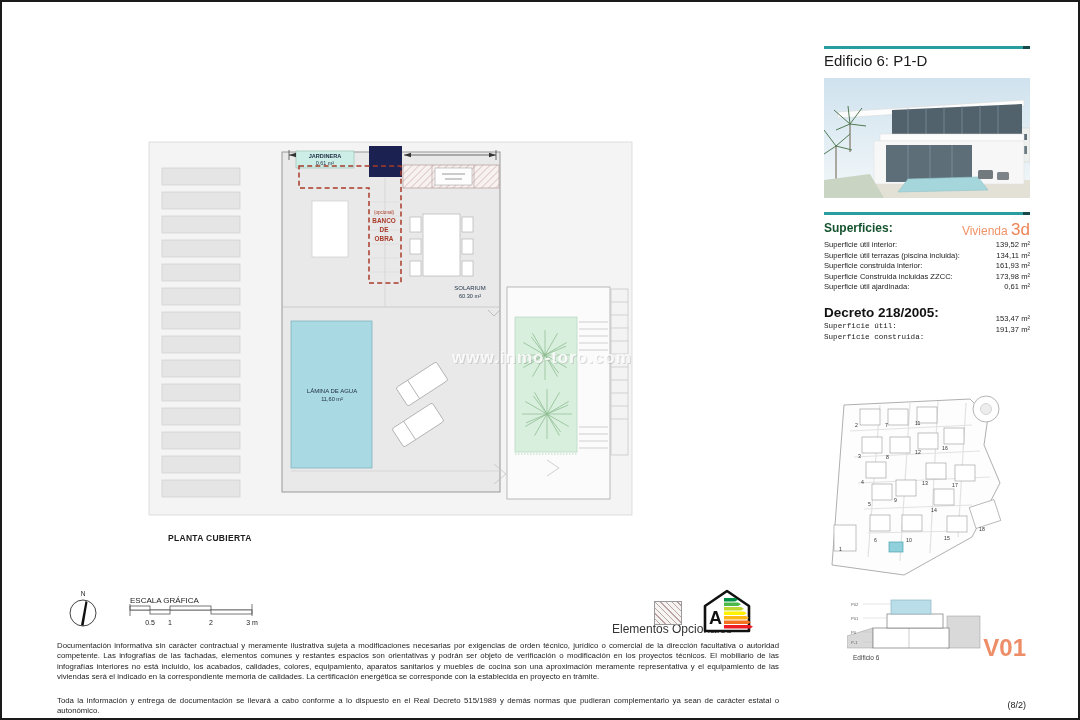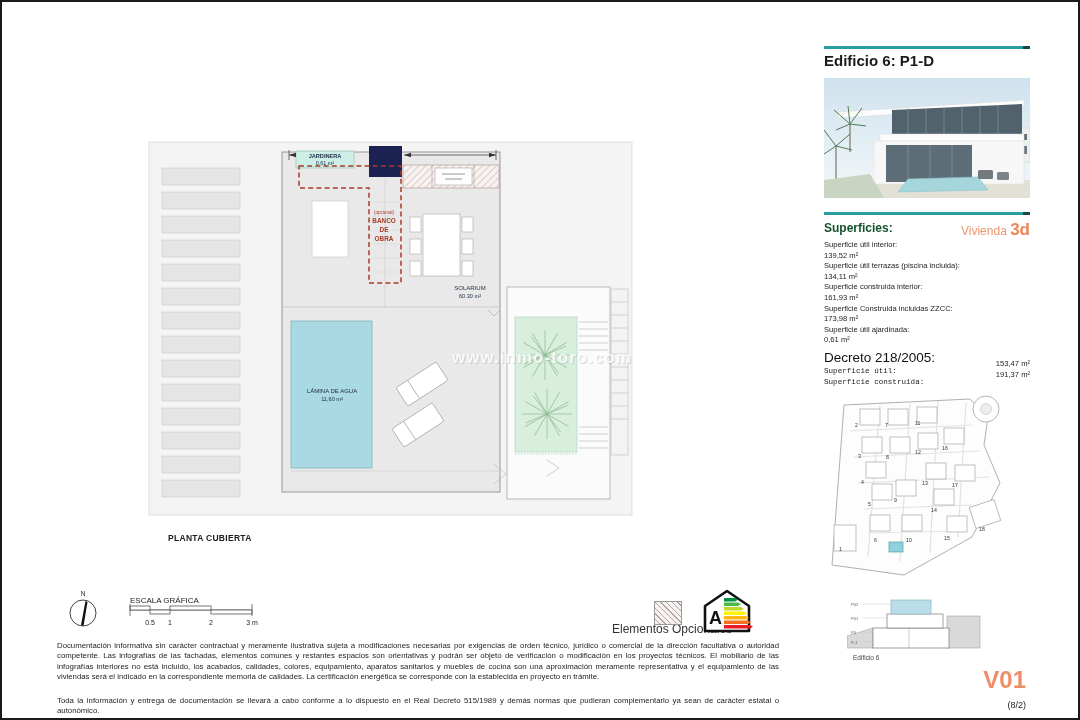--- a/index.html
+++ b/index.html
@@ -4,33 +4,33 @@
 <style>
   html,body{margin:0;padding:0;background:#888;}
   #page{position:relative;width:1080px;height:720px;background:#fff;overflow:hidden;
         font-family:"Liberation Sans",sans-serif;color:#222;box-sizing:border-box;
         border:2px solid #1a1a1a;}
   .abs{position:absolute;}
   svg{font-family:"Liberation Sans",sans-serif;display:block;}
   
   .rule{position:absolute;left:822px;width:206px;height:3px;background:#2a9d9f;}
   .rule .cap{position:absolute;right:0;top:0;width:7px;height:3px;background:#17494b;}
-  #hdr-title{left:822px;top:50px;font-size:15px;font-weight:bold;color:#1b1b1b;}
+  #hdr-title{left:822px;top:50px;font-size:15px;font-weight:normal;color:#1b1b1b;}
   #superficies-block{left:822px;top:216px;width:206px;}
   #sup-head{font-size:12px;font-weight:bold;color:#14532d;display:inline-block;}
   #vivienda{position:absolute;right:0;top:2px;color:#f0946a;font-size:12px;}
-  #vivienda b{font-size:17px;color:#ed8555;font-weight:bold;}
-  .sup-row{display:flex;justify-content:space-between;font-size:7.6px;line-height:10.6px;color:#1c1c1c;flex-direction:column;}
-  #decreto-head{font-size:13.5px;font-weight:normal;color:#111;margin-top:4px;}
+  #vivienda b{font-size:17px;color:#ed8555;font-weight:normal;}
+  .sup-row{display:flex;justify-content:space-between;font-size:7.6px;line-height:10.6px;color:#1c1c1c;}
+  #decreto-head{font-size:13.5px;font-weight:bold;color:#111;margin-top:12px;}
   .dec-wrap{position:relative;margin-top:1px;}
   .dec-labels{font-size:7.6px;line-height:10.6px;color:#1c1c1c;font-family:Liberation Mono, monospace;}
   .dec-values{position:absolute;right:0;top:-7px;text-align:left;font-size:7.6px;line-height:10.6px;color:#1c1c1c;}
   
   #disc1,#disc2{left:55px;width:722px;font-size:7.8px;line-height:1.34;color:#1e1e1e;text-align:justify;}
-  #version{right:52px;top:664px;font-size:24px;font-weight:bold;color:#ed8e68;}
+  #version{right:52px;top:632px;font-size:24px;font-weight:bold;color:#ed8e68;}
   #pagenum{right:52px;top:698px;font-size:9px;color:#222;}
   #planta-title{left:166px;top:531px;font-size:8.5px;font-weight:bold;color:#1b1b1b;letter-spacing:.3px;}
   #elem-opt{left:566px;top:620px;font-size:12px;color:#333;padding-left:44px;}
   #hatch-swatch{left:652px;top:599px;width:26px;height:22px;border:1px solid #999;
      background:repeating-linear-gradient(45deg,#f6f3f3 0 3px,#b9a3a3 3px 4px);}
 </style>
 </head>
 <body>
 
 <div id="page">

